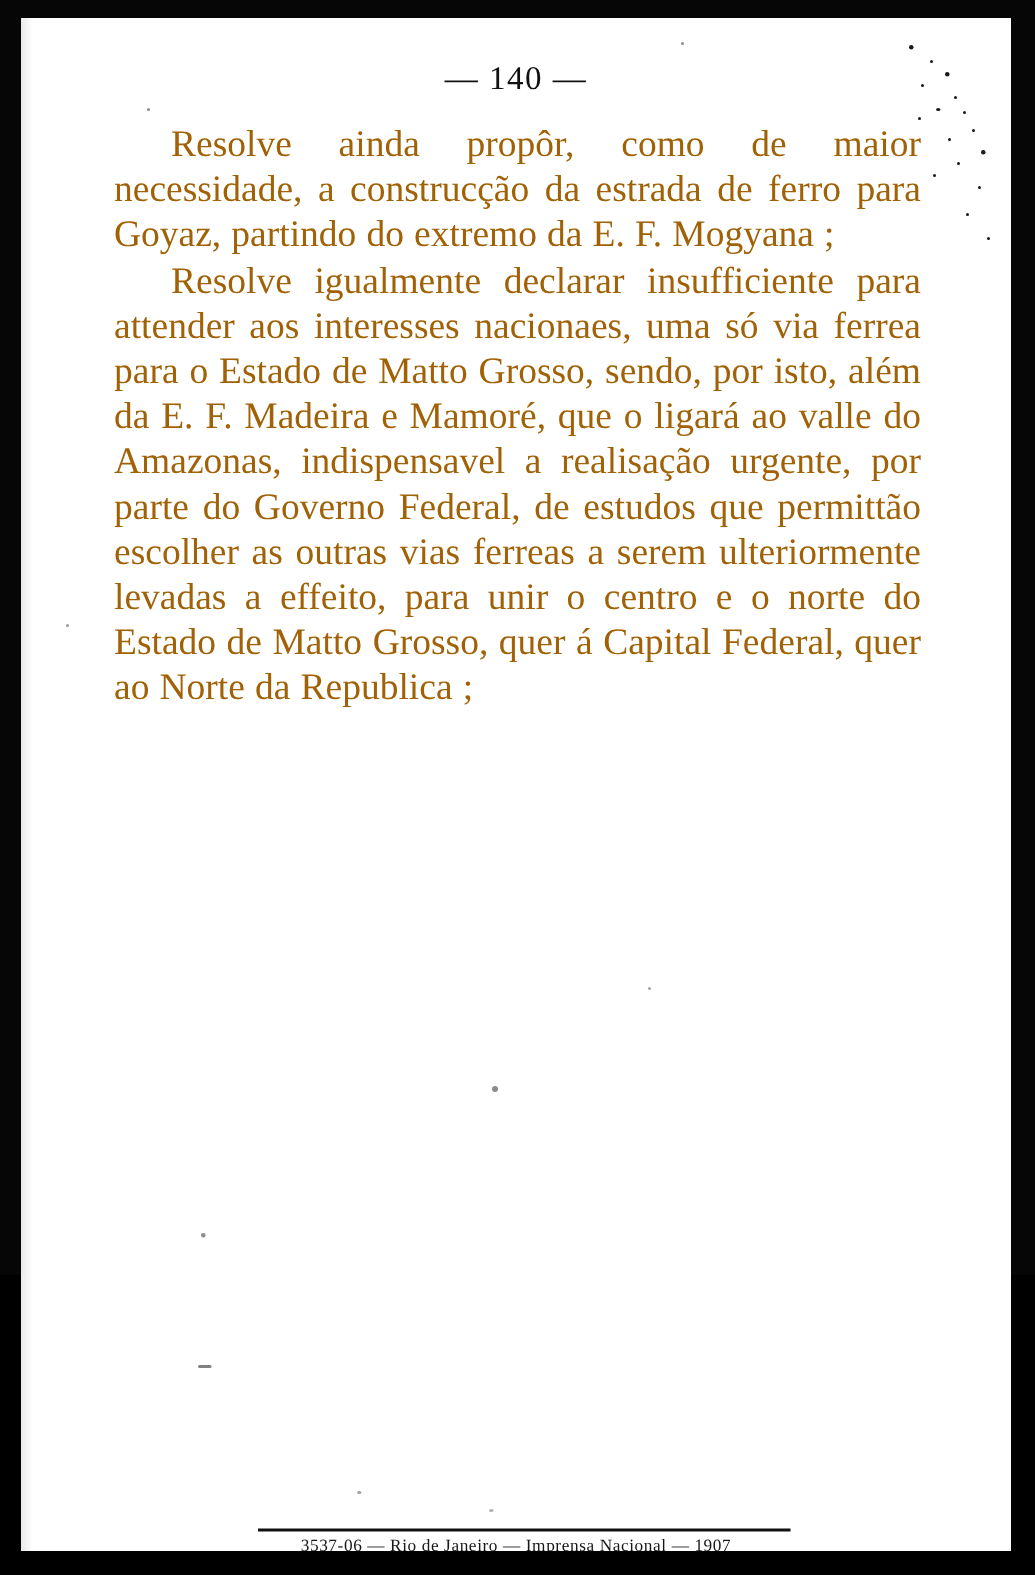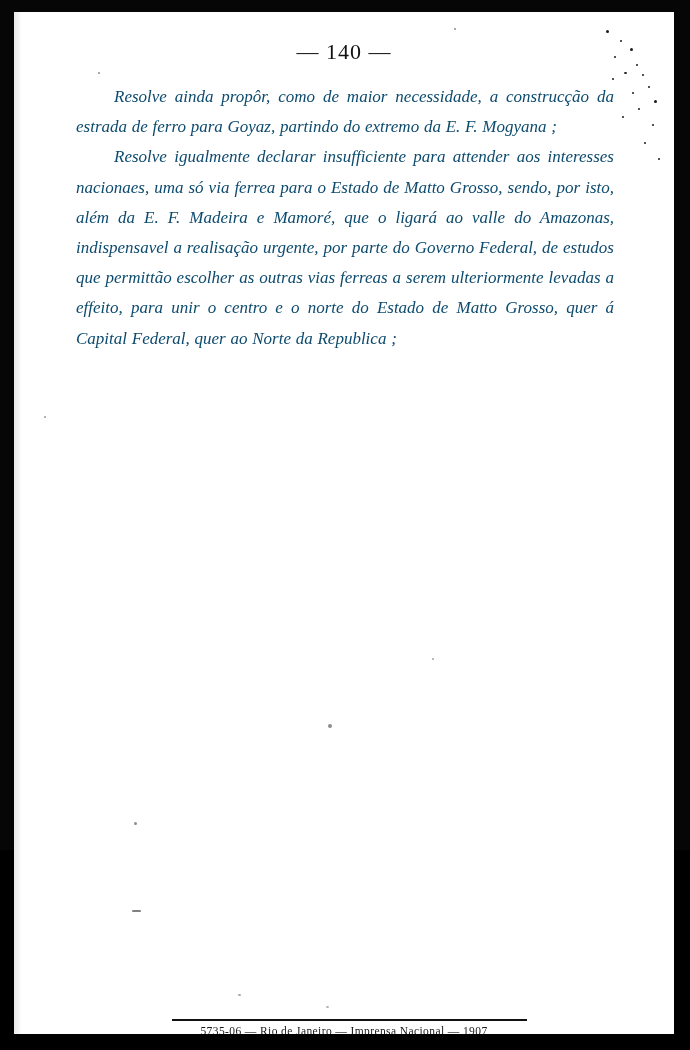--- a/index.html
+++ b/index.html
@@ -62,26 +62,25 @@
     position: absolute;
     left: 62px;
     top: 70px;
     width: 538px;
   }
 
   .para {
     margin: 0 0 0 0;
     text-indent: 38px;
     text-align: justify;
-    font-size: 17px;
+    font-size: 25px;
     line-height: 30.2px;
-    color: #0c4a6e;
+    color: #a16207;
     word-spacing: .5px;
     hyphens: manual;
-    font-style: italic;
   }
 
   .colophon-rule {
     position: absolute;
     left: 158px;
     top: 1007px;
     width: 355px;
     height: 2px;
     background: #111;
   }
@@ -115,21 +114,21 @@
     <div class="gutter-shade"></div>
 
     <div class="page-number">— 140 —</div>
 
     <div class="text-block">
       <p class="para">Resolve ainda propôr, como de maior necessidade, a construcção da estrada de ferro para Goyaz, partindo do extremo da E. F. Mogyana ;</p>
       <p class="para">Resolve igualmente declarar insufficiente para attender aos interesses nacionaes, uma só via ferrea para o Estado de Matto Grosso, sendo, por isto, além da E. F. Madeira e Mamoré, que o ligará ao valle do Amazonas, indispensavel a realisação urgente, por parte do Governo Federal, de estudos que permittão escolher as outras vias ferreas a serem ulteriormente levadas a effeito, para unir o centro e o norte do Estado de Matto Grosso, quer á Capital Federal, quer ao Norte da Republica ;</p>
     </div>
 
     <div class="colophon-rule"></div>
-    <div class="colophon">5735-06 — Rio de Janeiro — Imprensa Nacional — 1907</div>
+    <div class="colophon">3537-06 — Rio de Janeiro — Imprensa Nacional — 1907</div>
 
     <span class="speck" style="left:592px;top:18px;width:3px;height:3px;"></span>
     <span class="speck" style="left:606px;top:28px;width:2px;height:2px;"></span>
     <span class="speck" style="left:616px;top:36px;width:3px;height:3px;"></span>
     <span class="speck" style="left:600px;top:44px;width:2px;height:2px;"></span>
     <span class="speck" style="left:622px;top:52px;width:2px;height:2px;"></span>
     <span class="speck" style="left:610px;top:60px;width:3px;height:2px;"></span>
     <span class="speck" style="left:628px;top:62px;width:2px;height:2px;"></span>
     <span class="speck" style="left:598px;top:66px;width:2px;height:2px;"></span>
     <span class="speck" style="left:634px;top:74px;width:2px;height:2px;"></span>

